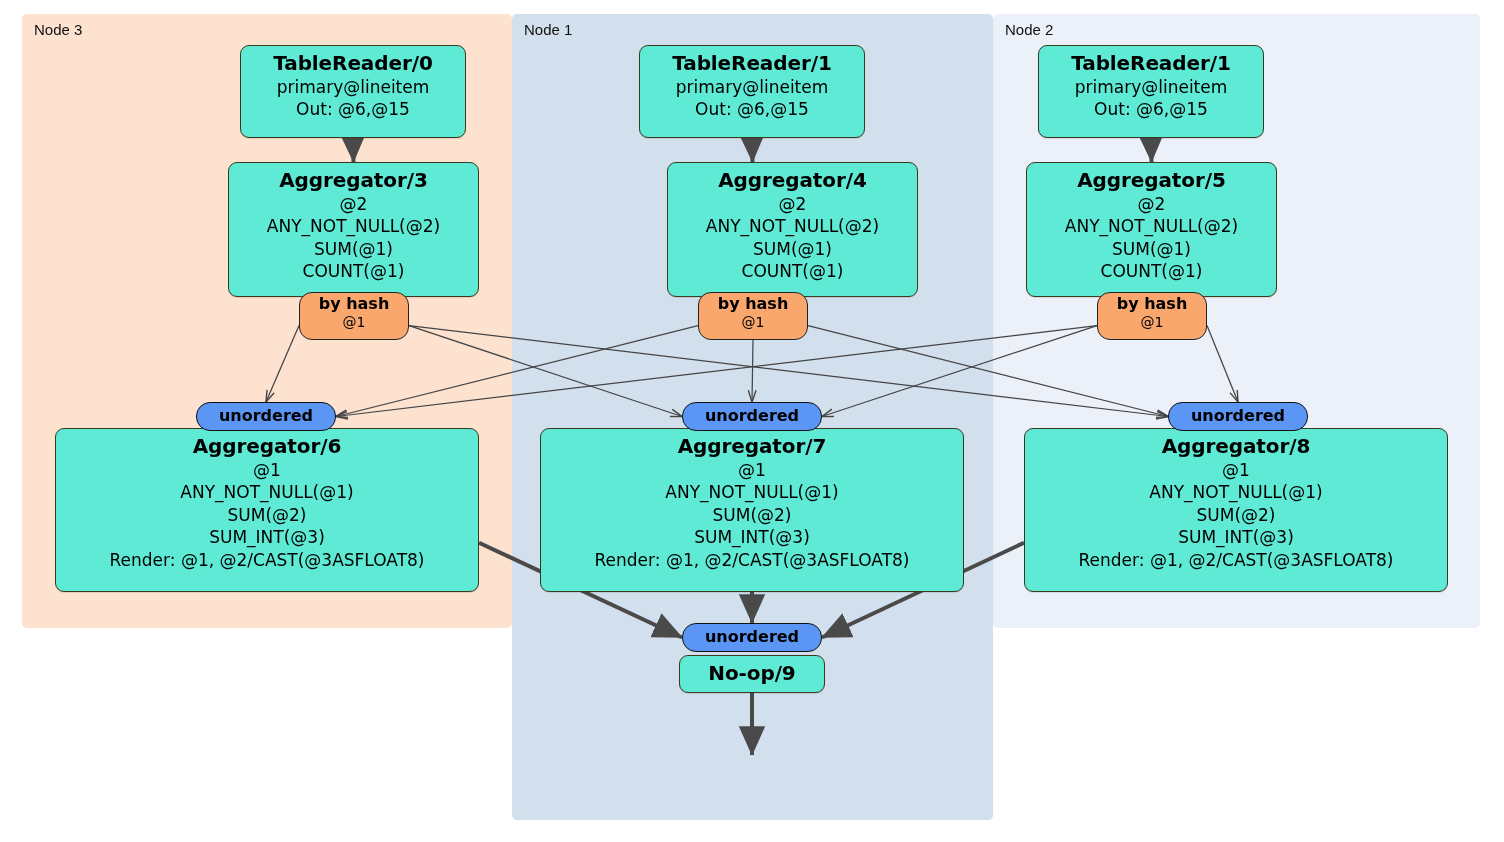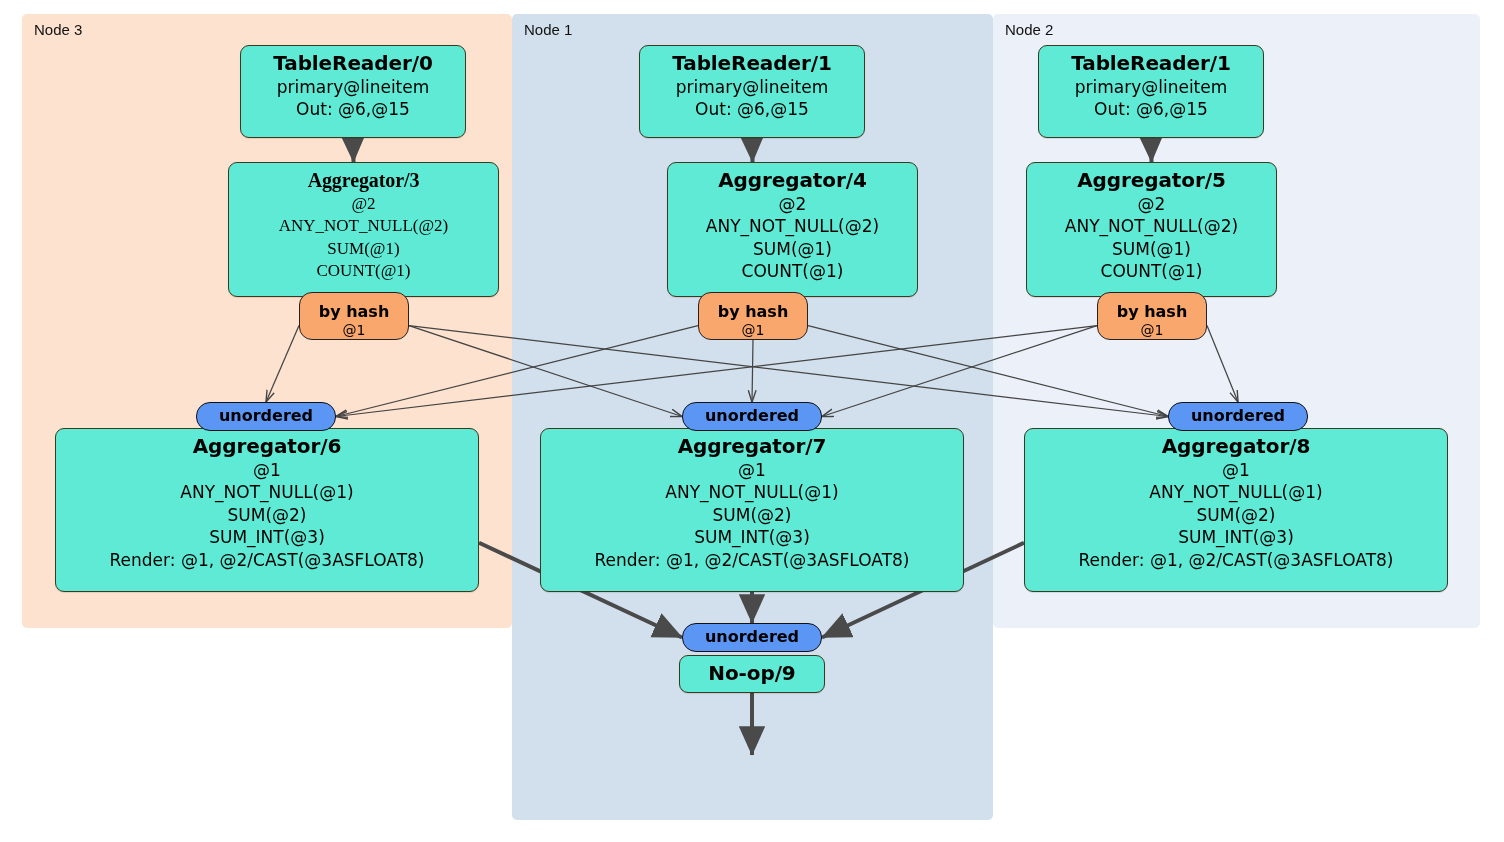--- a/index.html
+++ b/index.html
@@ -40,21 +40,21 @@
   .proc .ln{font-size:17px;}
 
   
   .router{
     position:absolute;
     background:#FAA76E;
     border:1.6px solid #222;
     border-radius:13px;
     box-sizing:border-box;
     text-align:center;color:#000;
-    padding:10px 13px 3px 13px;
+    padding:2px 13px 3px 13px;
     line-height:1.18;
     white-space:nowrap;
   }
   .router .r1{font-weight:bold;font-size:16px;}
   .router .r2{font-size:14px;}
 
   
   .recv{
     position:absolute;
     background:#5C96F5;
@@ -116,21 +116,21 @@
     <div class="proc" style="left: 639px; top: 45px; width: 226px; min-height: 93px; z-index: 3;">
       <div class="title">TableReader/1</div>
       <div class="ln">primary@lineitem</div>
       <div class="ln">Out: @6,@15</div>
     </div>
     <div class="proc" style="left: 1038px; top: 45px; width: 226px; min-height: 93px; z-index: 3;">
       <div class="title">TableReader/1</div>
       <div class="ln">primary@lineitem</div>
       <div class="ln">Out: @6,@15</div>
     </div>
-    <div class="proc" style="left: 228px; top: 162px; width: 271px; min-height: 135px; z-index: 3; font-family: Liberation Serif, serif;">
+    <div class="proc" style="left: 228px; top: 162px; width: 251px; min-height: 135px; z-index: 3;">
       <div class="title">Aggregator/3</div>
       <div class="ln">@2</div>
       <div class="ln">ANY_NOT_NULL(@2)</div>
       <div class="ln">SUM(@1)</div>
       <div class="ln">COUNT(@1)</div>
     </div>
     <div class="proc" style="left: 627px; top: 162px; width: 251px; min-height: 135px; z-index: 3; margin-left: 40px;">
       <div class="title">Aggregator/4</div>
       <div class="ln">@2</div>
       <div class="ln">ANY_NOT_NULL(@2)</div>

